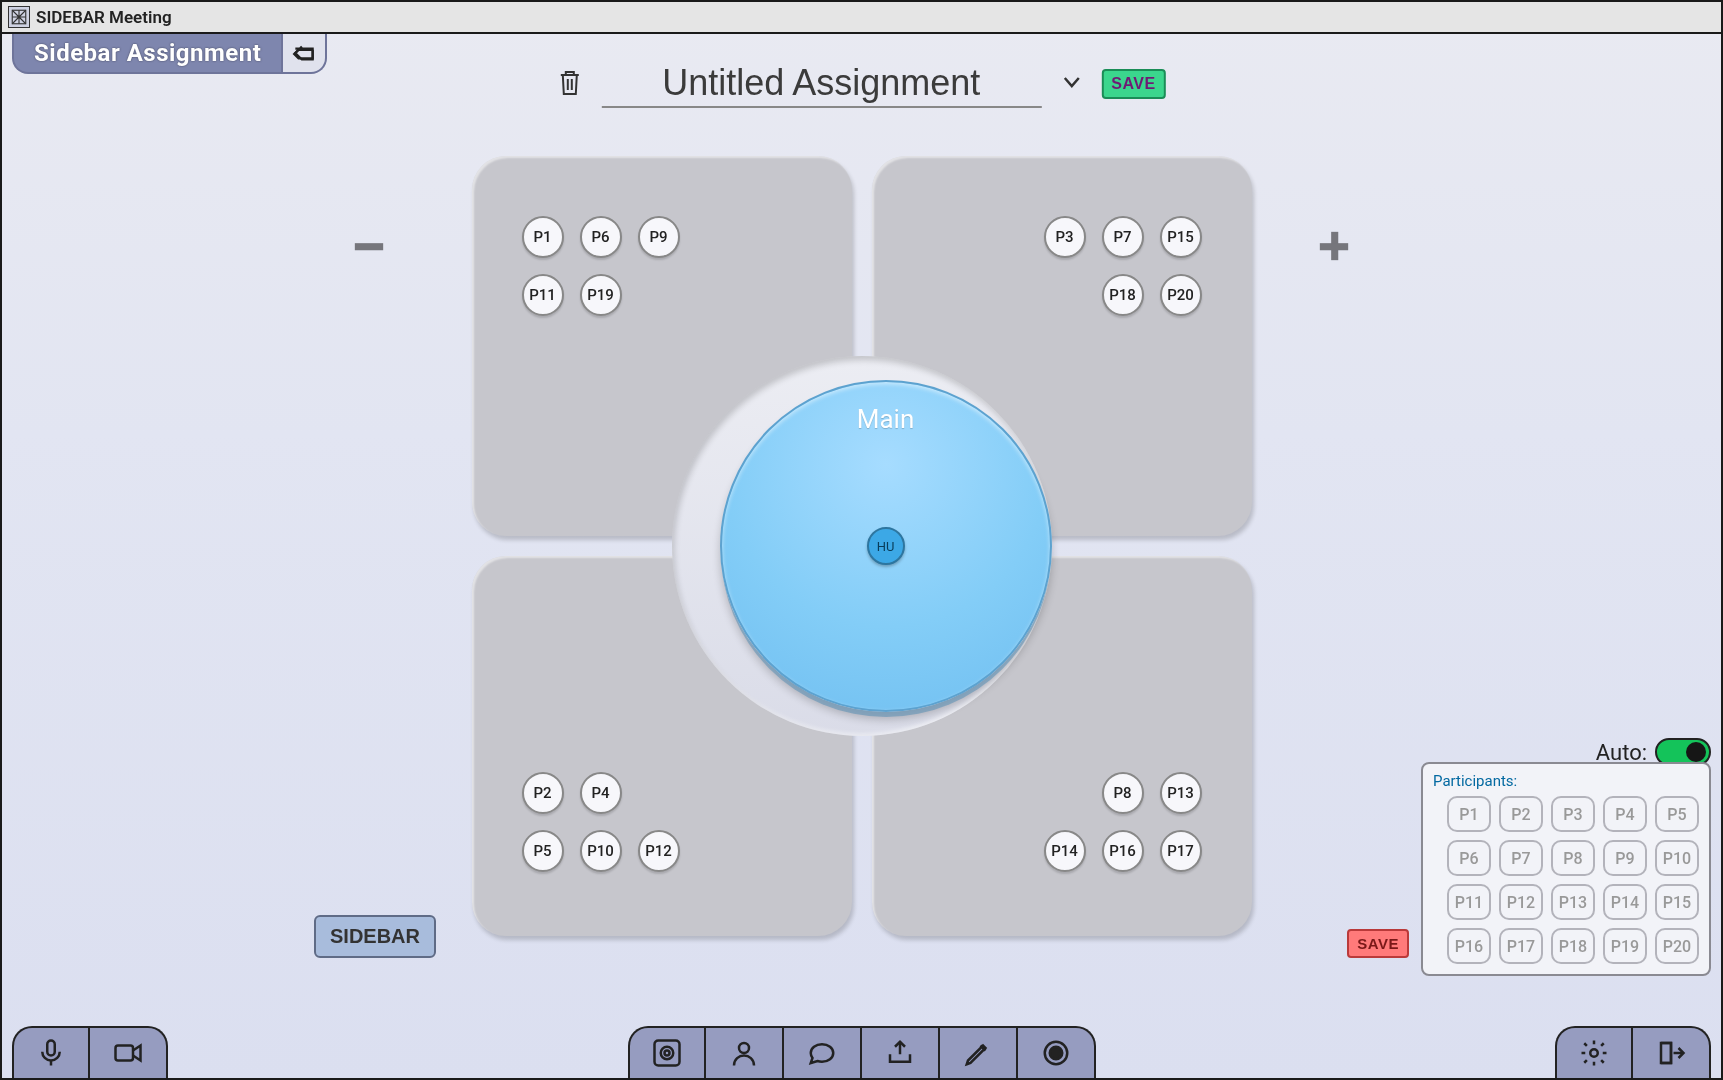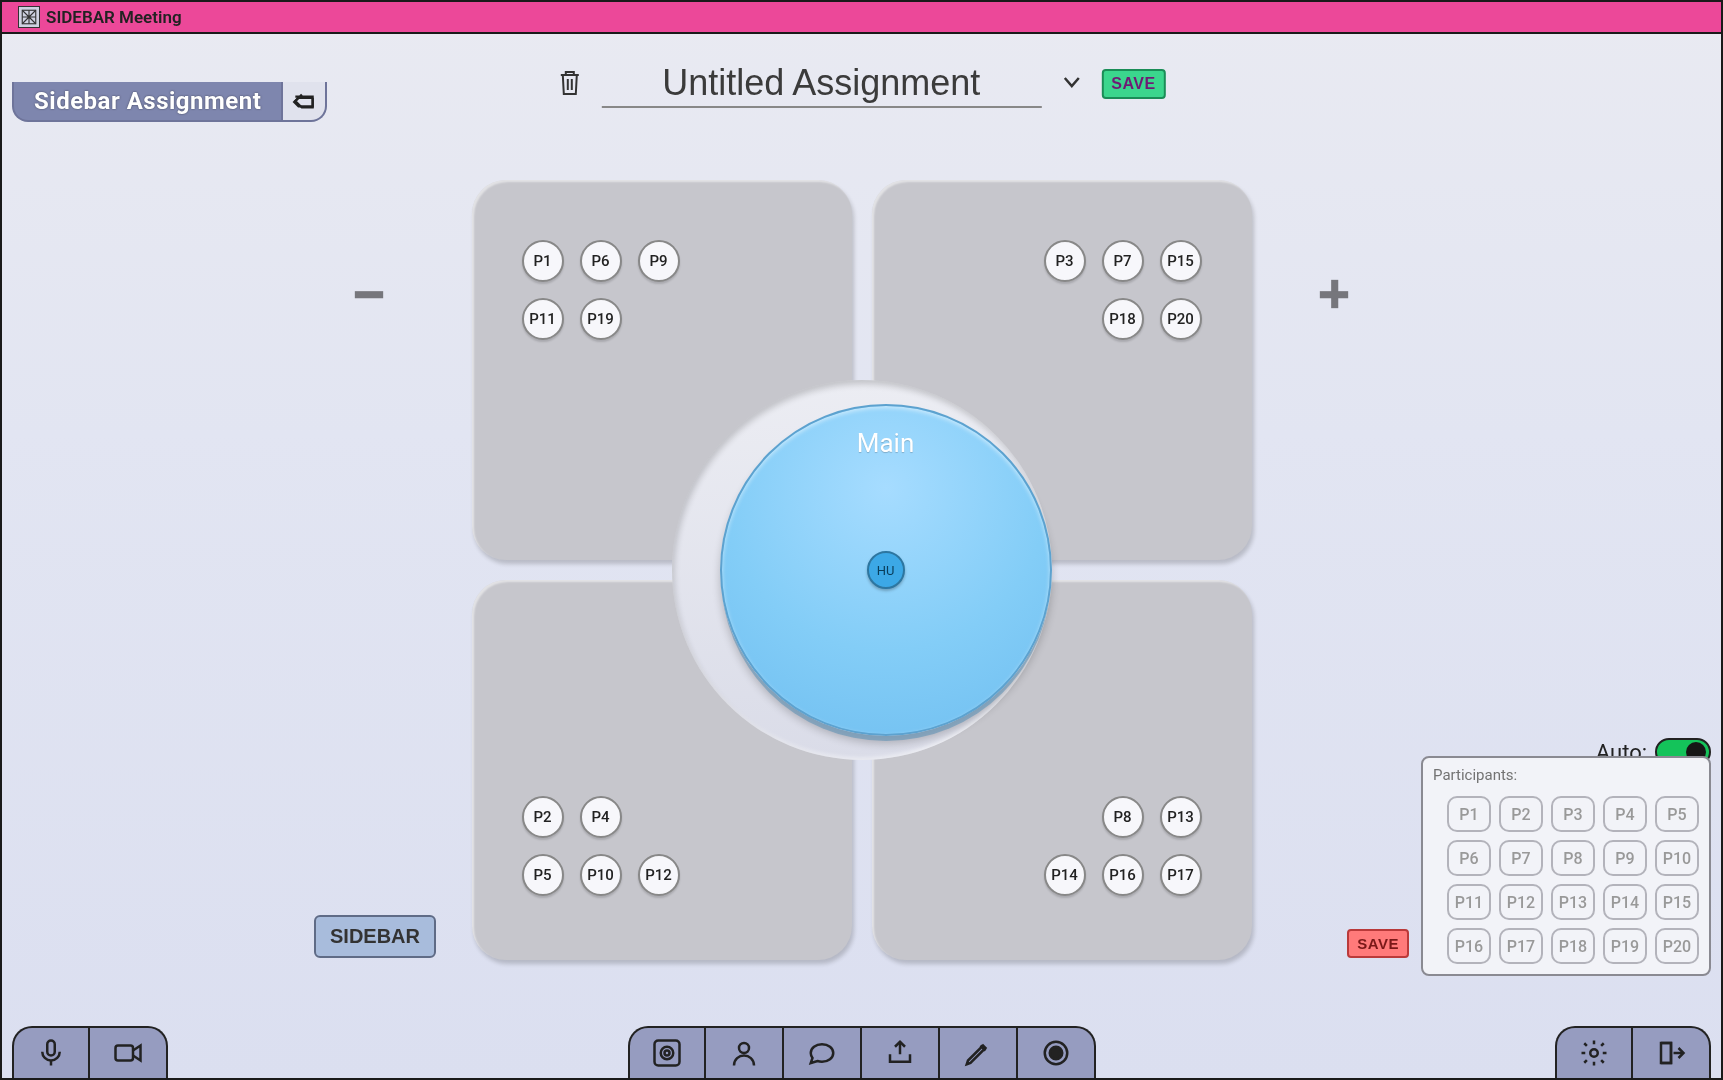--- a/index.html
+++ b/index.html
@@ -3,29 +3,29 @@
 <meta charset="utf-8">
 <style>
   * { box-sizing: border-box; }
   html, body { margin:0; padding:0; width:1723px; height:1080px; font-family:-apple-system,BlinkMacSystemFont,"Segoe UI",Roboto,sans-serif; }
   body {
     background: linear-gradient(180deg, #e9eaf2 0%, #e2e5f2 40%, #dbdff0 100%);
     display:flex; flex-direction:column; border:2px solid #1a1a1a;
   }
   
   .titlebar {
-    height:32px; background:#ec4899; border-bottom:2px solid #1a1a1a;
-    display:flex; align-items:center; padding:0 16px; gap:6px;
+    height:32px; background:#e5e5e5; border-bottom:2px solid #1a1a1a;
+    display:flex; align-items:center; padding:0 6px; gap:6px;
   }
   .titlebar .logo {
     width:22px; height:22px; background:#cfd2e2; border:1px solid #333; display:flex;align-items:center;justify-content:center;
   }
   .titlebar .title { font-size:17px; font-weight:600; color:#222; }
   
-  .tabrow { height:42px; display:flex; align-items:flex-start; padding-left:10px;margin-top:48px; }
+  .tabrow { height:42px; display:flex; align-items:flex-start; padding-left:10px; }
   .tab {
     height:40px; background:#7e86ae; color:#fff; font-weight:700; font-size:24px;
     display:flex; align-items:center; padding:0 20px;
     border:2px solid #6e749a; border-top:none;
     border-bottom-left-radius:16px; border-bottom-right-radius:0;
   }
   .tab .text { text-shadow:0 0 2px #3c3f55; letter-spacing:0.5px;}
   .backbtn {
     height:40px; width:44px; background:#e0e2ed; border:2px solid #6e749a; border-top:none; border-left:none;
     border-bottom-right-radius:16px; display:flex;align-items:center;justify-content:center; cursor:pointer;
@@ -123,21 +123,21 @@
     font-size:22px;color:#222;
   }
   .switch{
     width:56px;height:28px;background:#14c35a;border:2px solid #222;border-radius:14px;position:relative;cursor:pointer;
   }
   .switch .knob{ position:absolute;right:3px;top:2px;width:20px;height:20px;border-radius:50%;background:#161616;}
   .participants-panel{
     position:absolute; right:10px; bottom:40px; width:290px;
     border:2px solid #8a8a92;border-radius:8px;background:#f2f3f8;padding:8px 10px 10px;
   }
-  .participants-panel .ptitle{font-size:15px;color:#737373;margin-bottom:12px;}
+  .participants-panel .ptitle{font-size:15px;color:#0369a1;margin-bottom:6px;}
   .pgrid{display:flex;flex-wrap:wrap;gap:8px;justify-content:flex-end;}
   .pgrid .p-chip{width:44px;height:36px;border-radius:10px;background:transparent;color:#999;border:2px solid #b3b3bb;box-shadow:none;font-size:16px;}
   
   .bottombar{
     height:62px;display:flex;align-items:flex-end;justify-content:space-between;padding:0 10px 0 10px;
   }
   .toolgroup{display:flex;}
   .toolbtn{
     height:52px;width:78px;background:#969cc0;border:2px solid #222;border-bottom:none;
     display:flex;align-items:center;justify-content:center;cursor:pointer;

